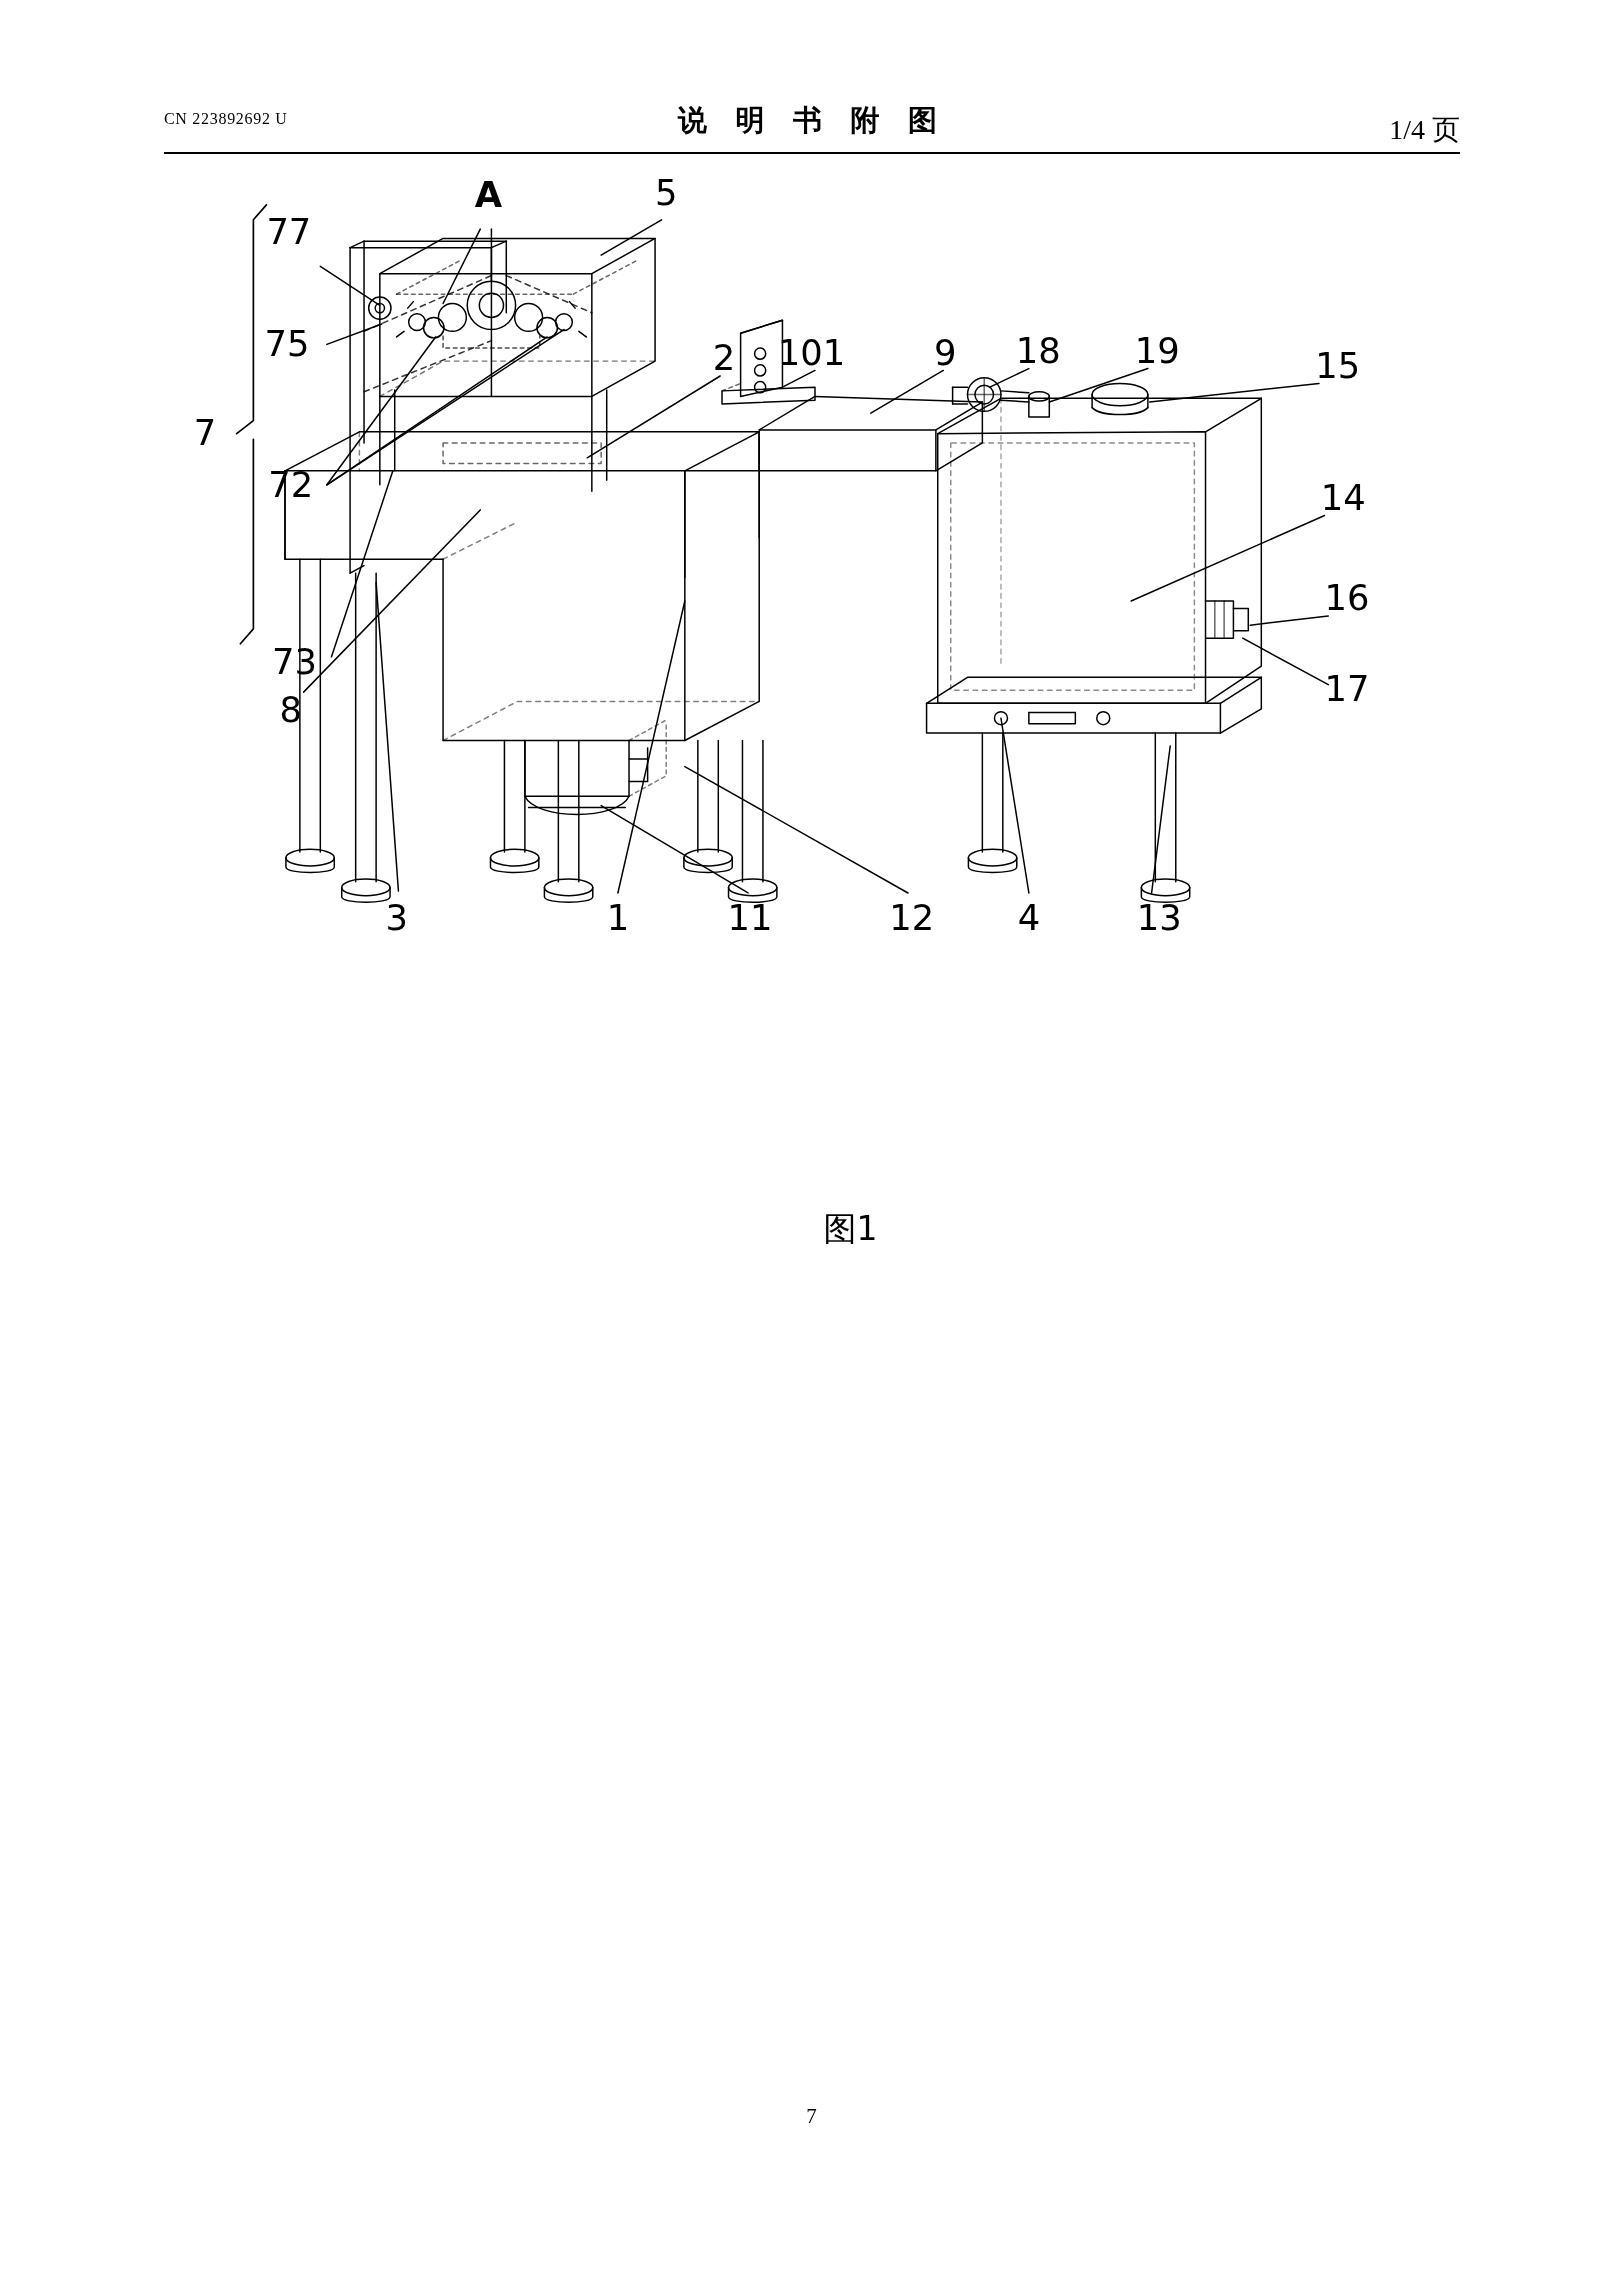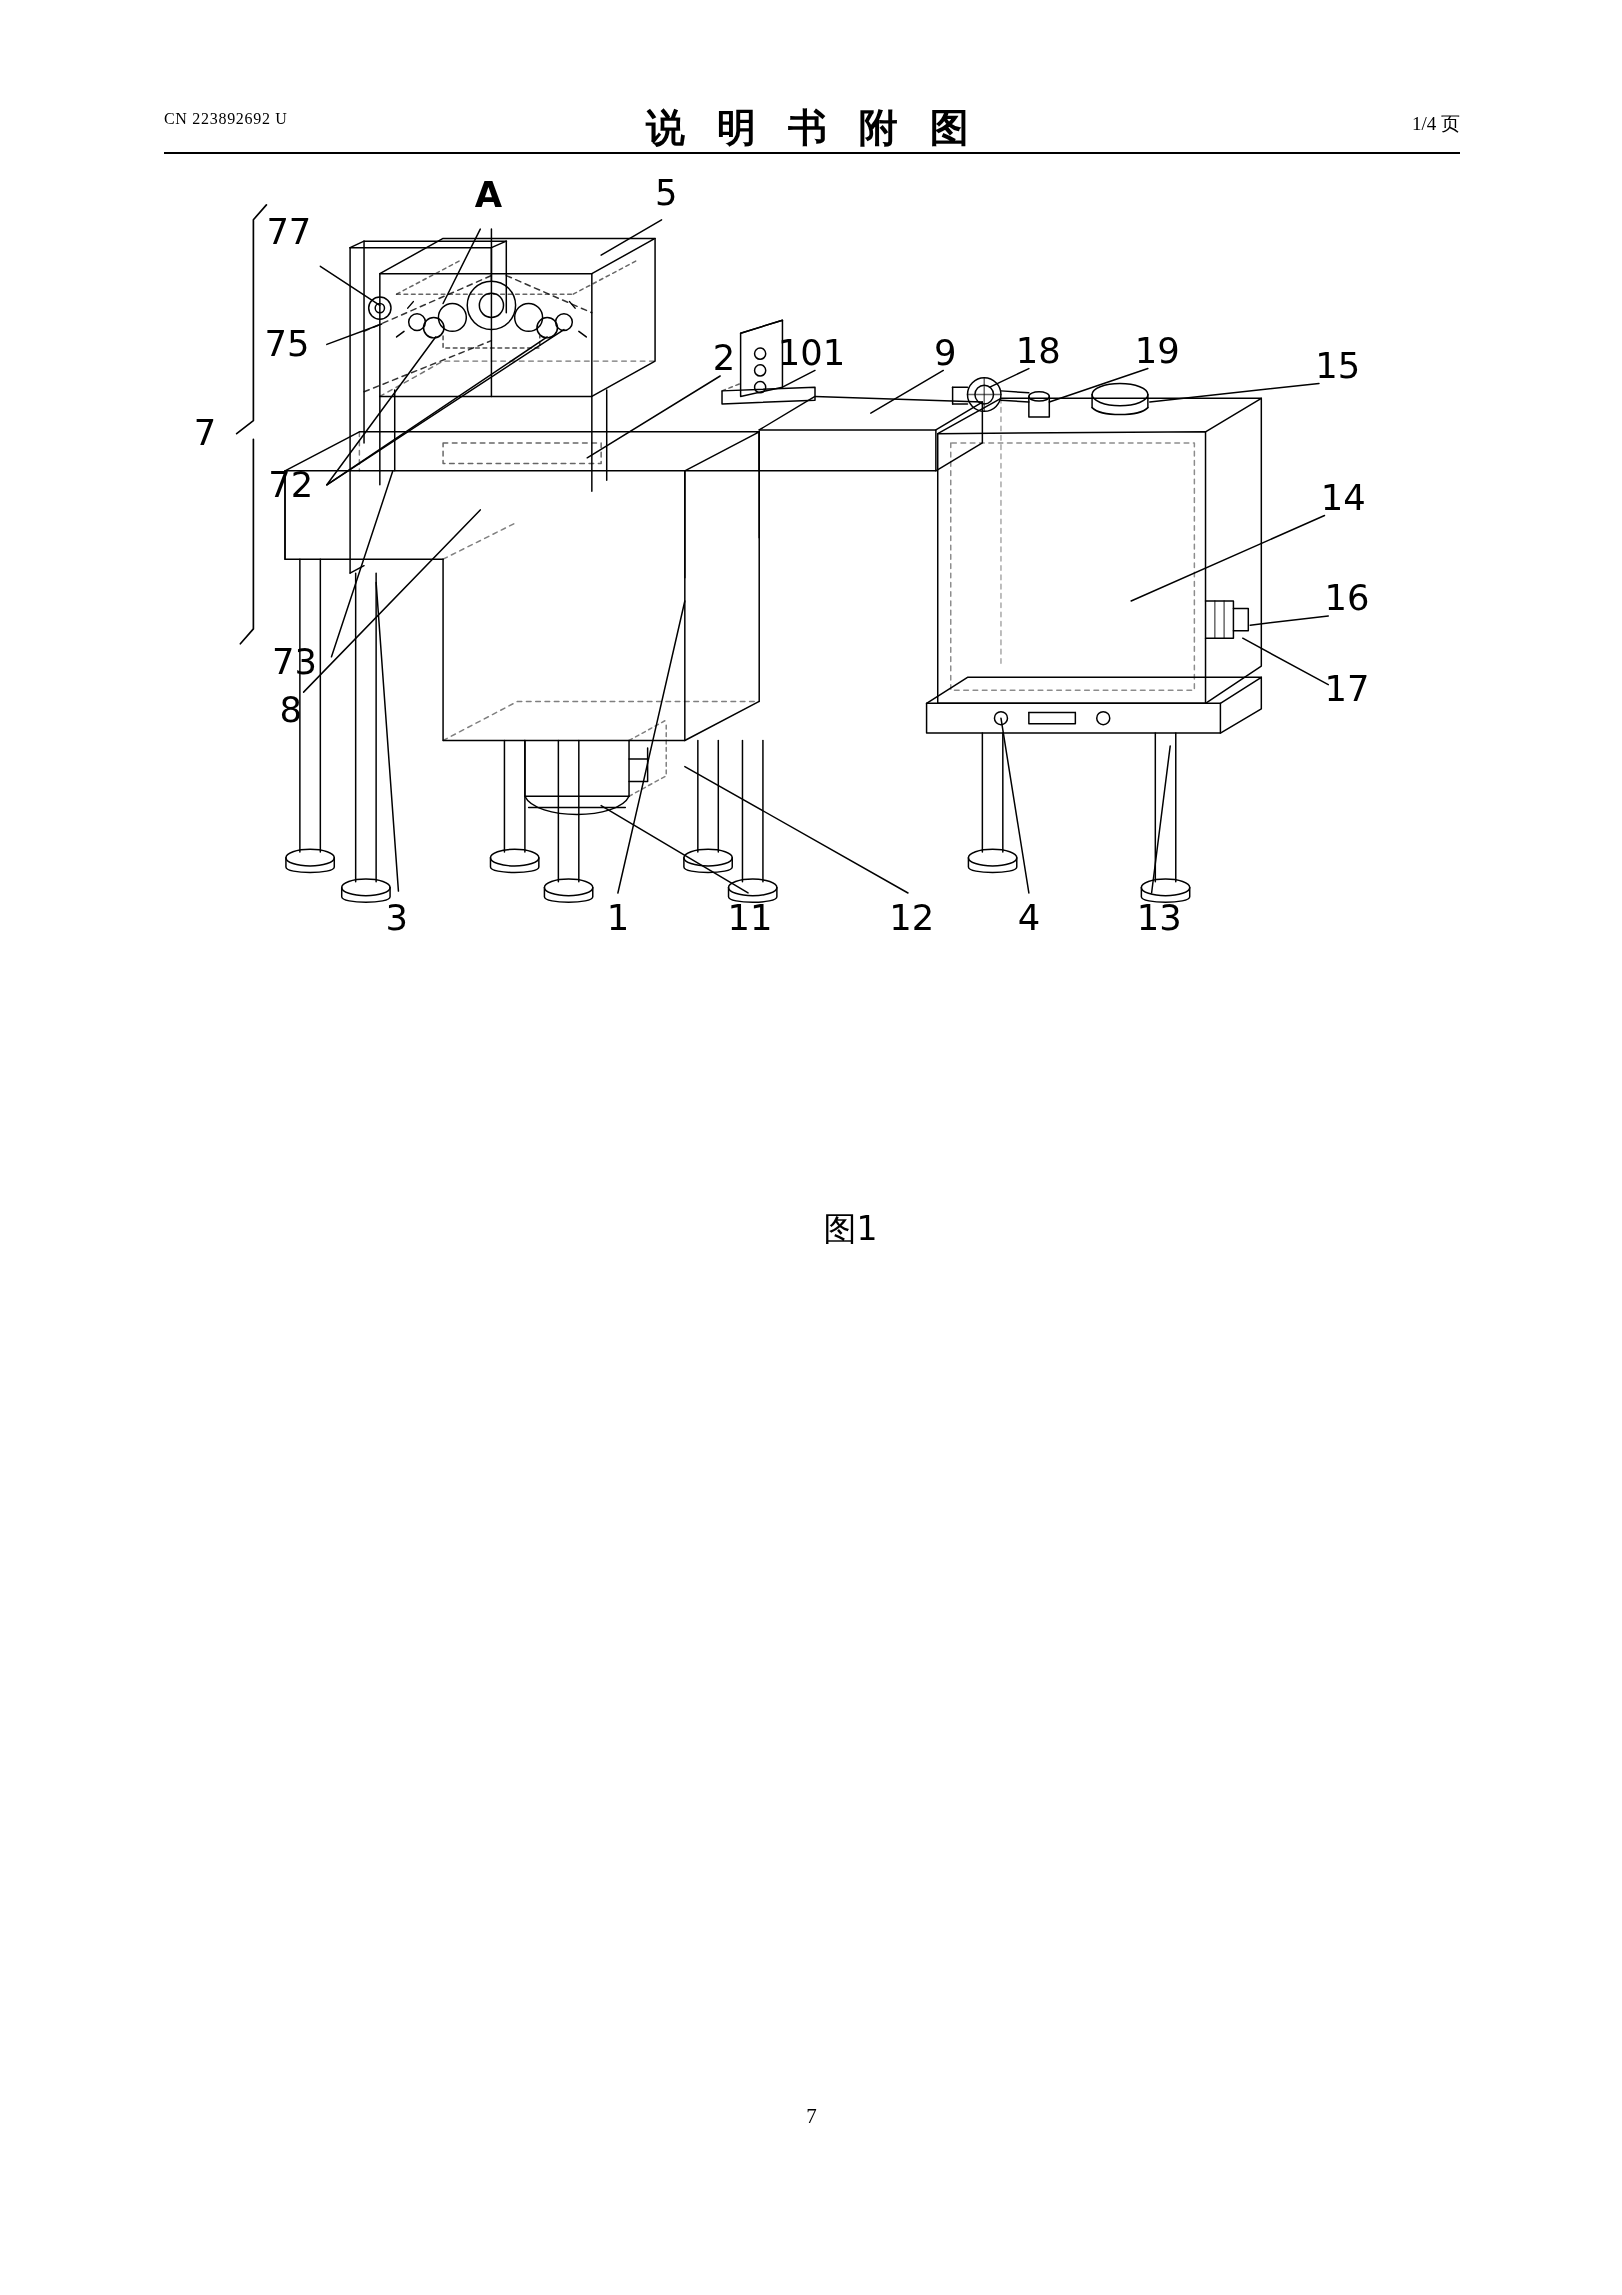--- a/index.html
+++ b/index.html
@@ -38,31 +38,31 @@
     letter-spacing: 0.7px;
     font-family: "Liberation Serif", serif;
     white-space: nowrap;
   }
   .header-center {
     position: absolute;
     left: 0;
     top: 2.6px;
     width: 1296px;
     text-align: center;
-    font-size: 39px;
+    font-size: 29px;
     font-family: "DejaVu Sans", sans-serif;
     letter-spacing: 9.2px;
     font-weight: 600;
     white-space: nowrap;
   }
   .header-right {
     position: absolute;
     right: 0;
     top: 13px;
-    font-size: 19px;
+    font-size: 28px;
     white-space: nowrap;
   }
   .header-rule {
     position: absolute;
     left: 164px;
     top: 152px;
     width: 1296px;
     height: 2px;
     background: #000;
   }

